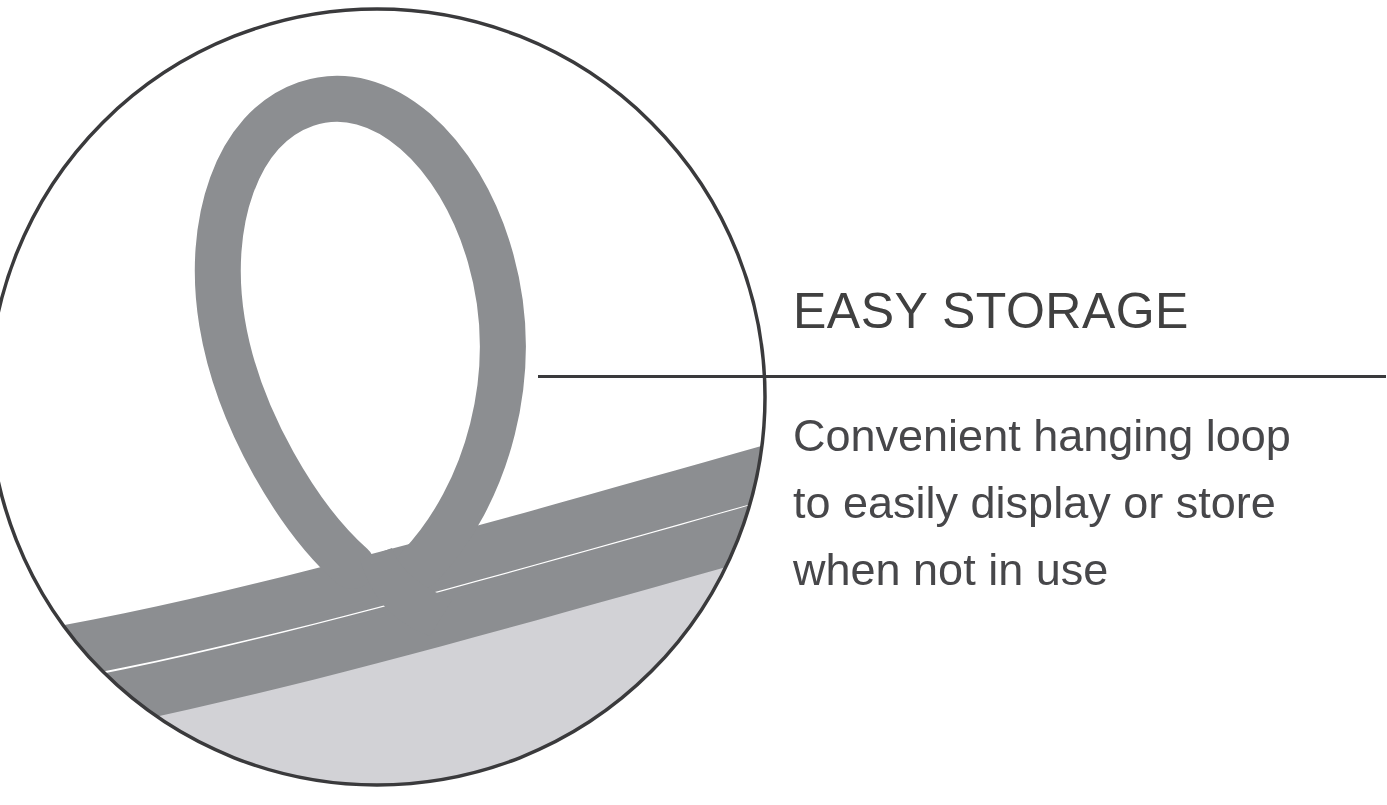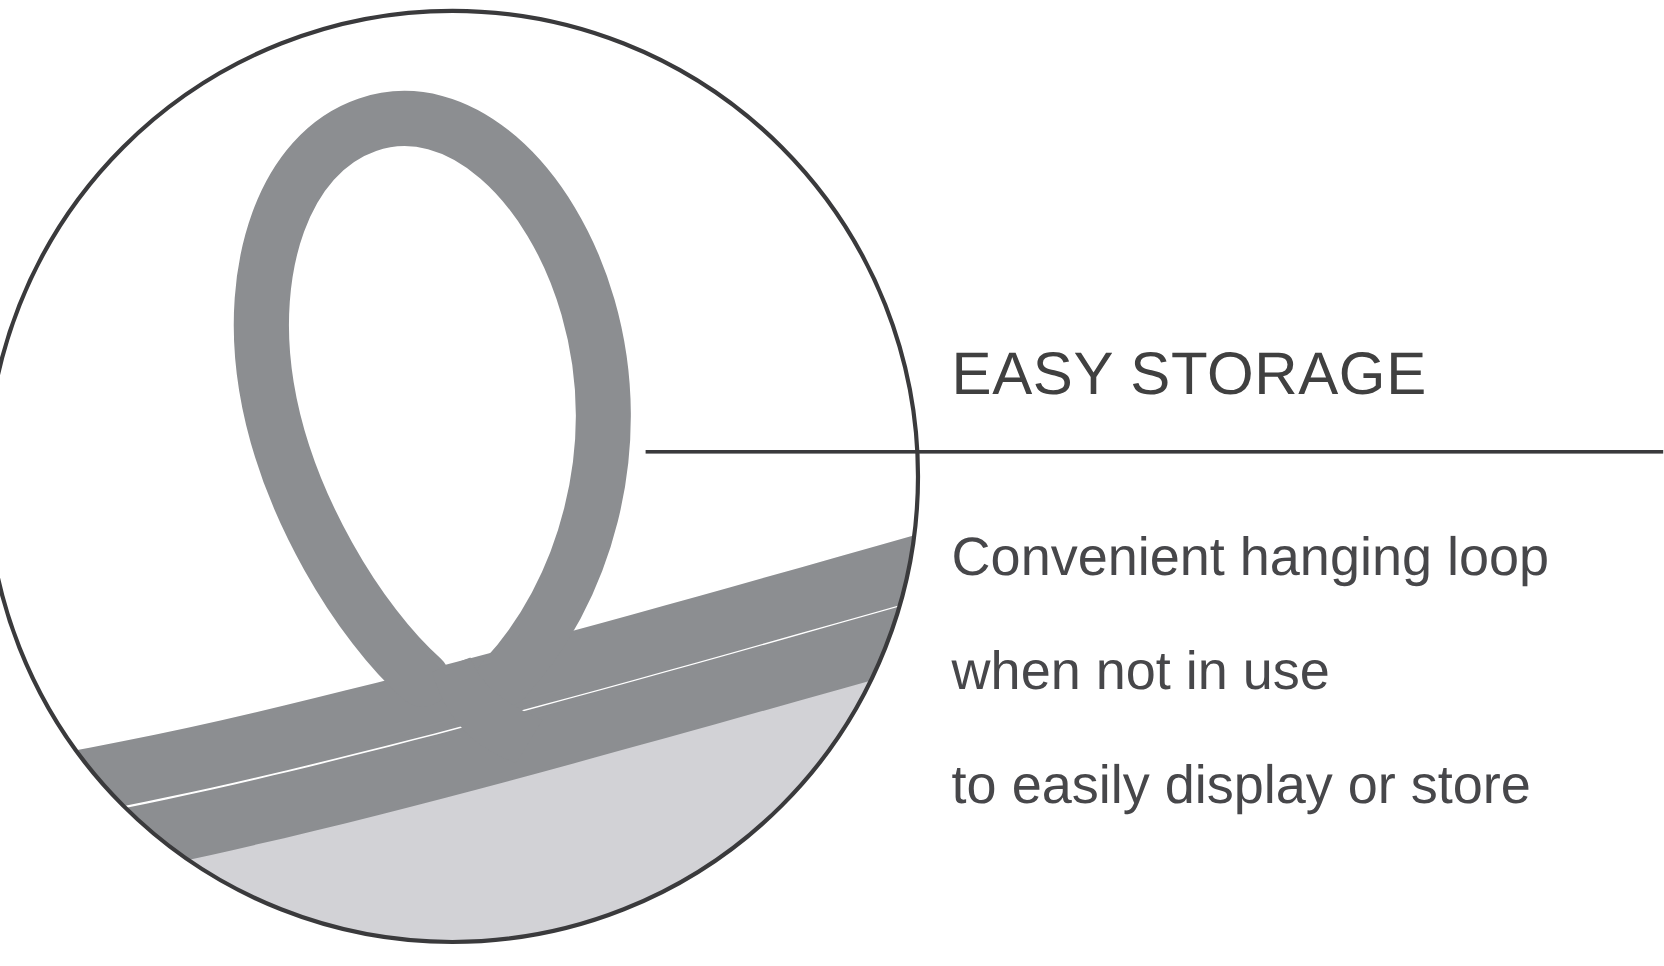--- a/index.html
+++ b/index.html
@@ -48,21 +48,20 @@
     font-family: "Liberation Sans", sans-serif;
     font-size: 45px;
     font-weight: 400;
     color: #47474a;
     line-height: 1.49;
     letter-spacing: 0px;
   }
   .feature-body .line {
     display: block;
     white-space: nowrap;
-    margin-top: 28px;
   }
   .rule {
     position: absolute;
     left: 538px;
     top: 375px;
     width: 848px;
     height: 3px;
     background: #3a3a3c;
   }
 </style>
@@ -109,17 +108,17 @@
   </svg>
 
   <div class="rule"></div>
 
   <div class="text-block">
     <div class="feature-title">EASY STORAGE</div>
   </div>
 
   <div class="feature-body">
     <span class="line">Convenient hanging loop</span>
+    <span class="line">to easily display or store</span>
     <span class="line">when not in use</span>
-    <span class="line">to easily display or store</span>
   </div>
 
 </div>
 
 </body></html>

